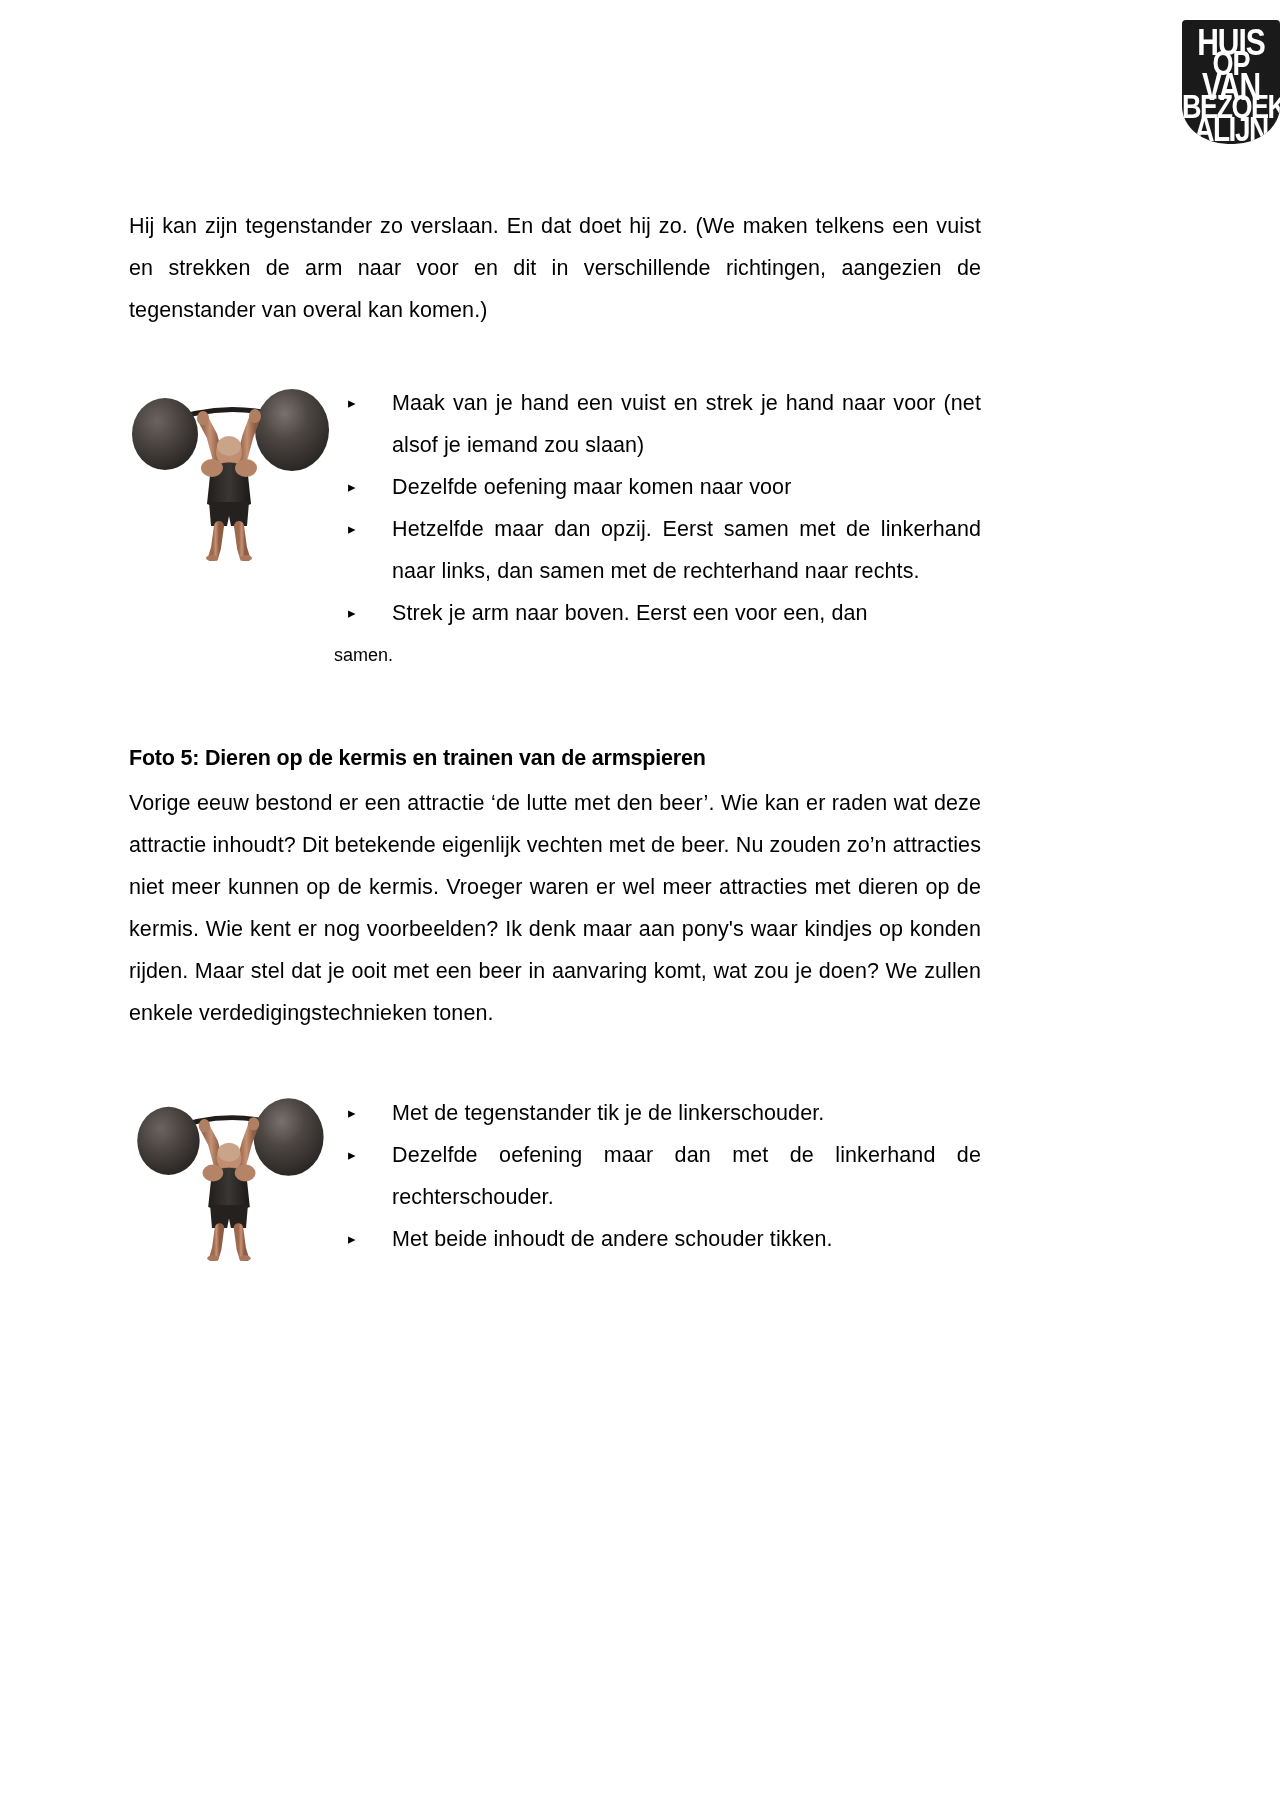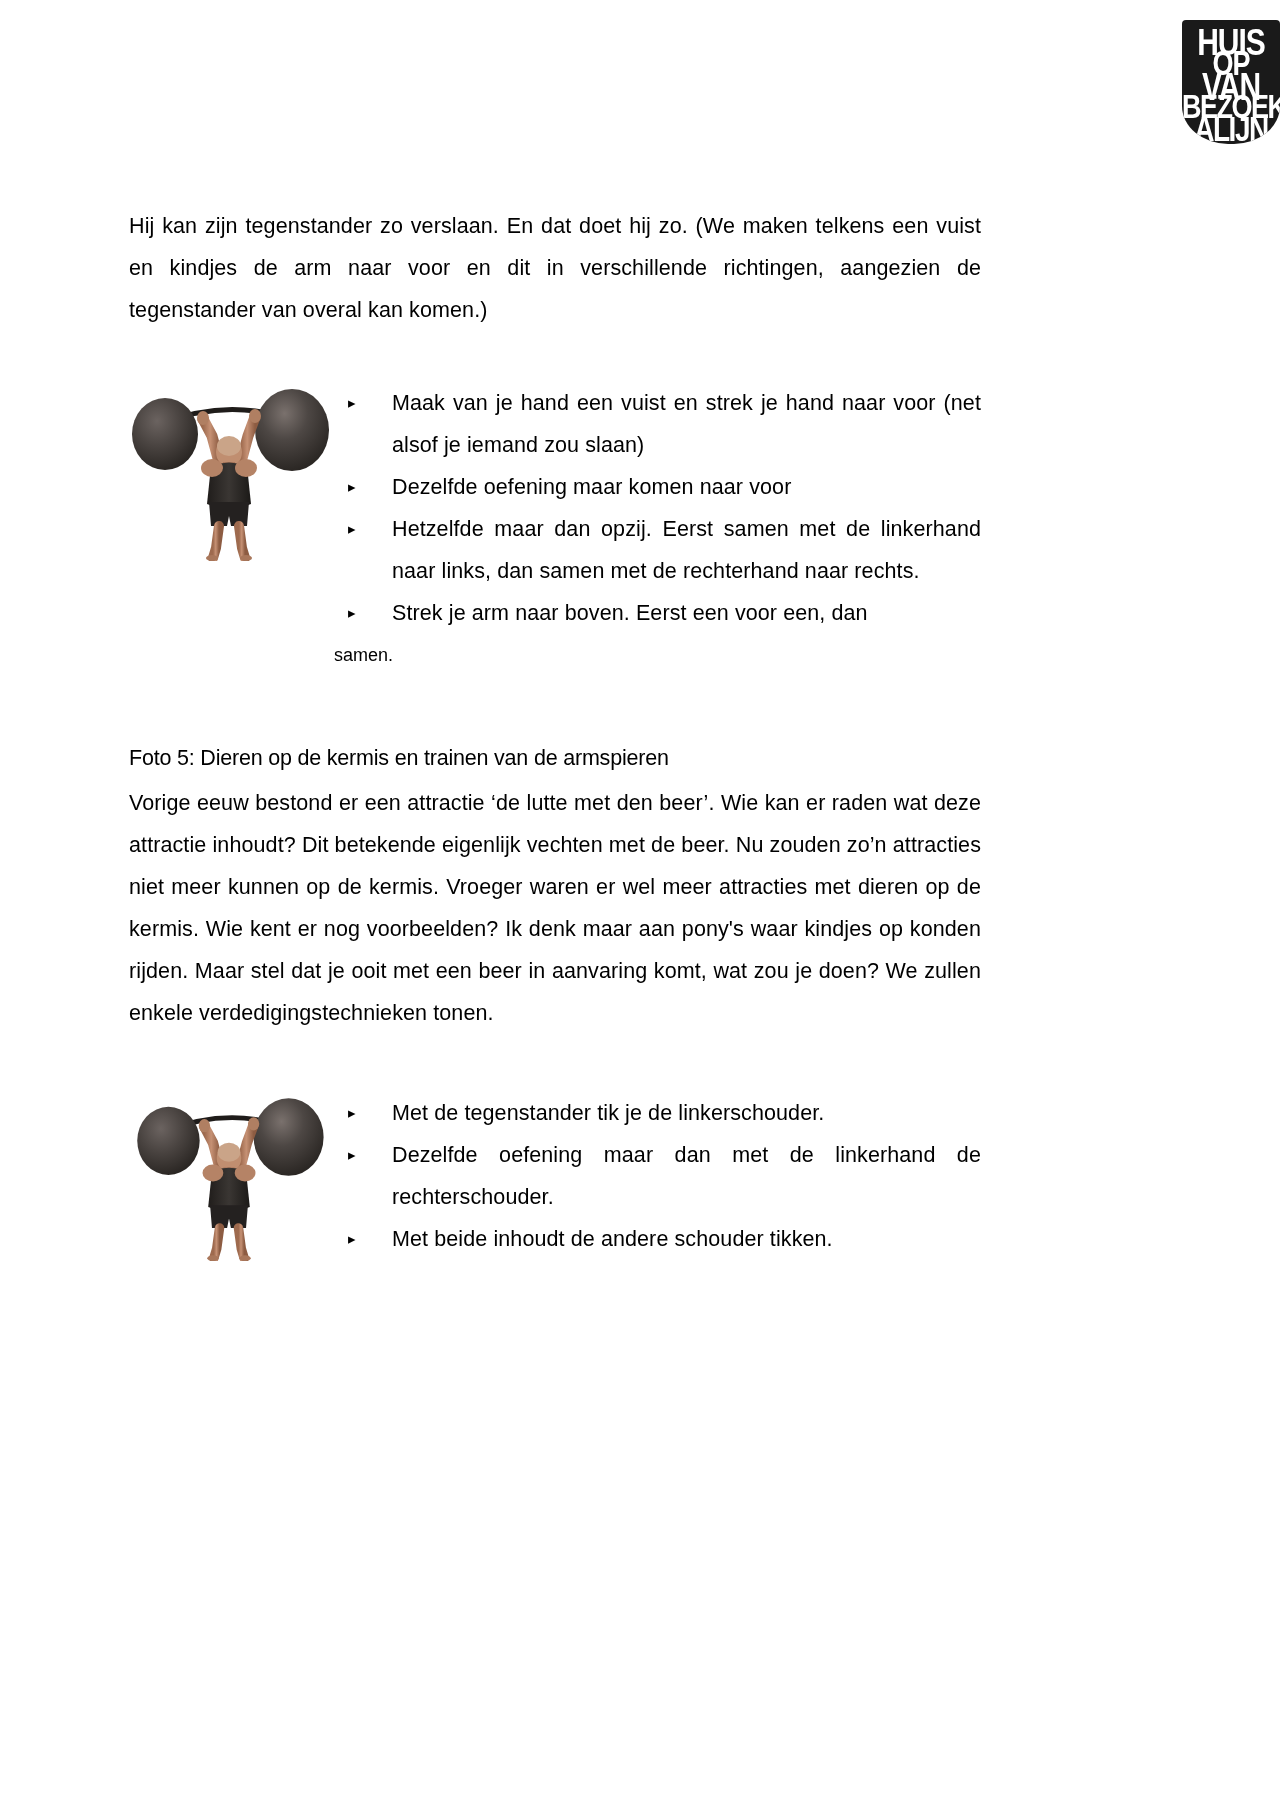--- a/index.html
+++ b/index.html
@@ -73,21 +73,21 @@
     text-align: justify;
     font-stretch: condensed;
     letter-spacing: 0.1px;
     font-family: "Liberation Sans", sans-serif;
   }
 
   h2.heading {
     margin: 0;
     font-size: 21.5px;
     line-height: 40px;
-    font-weight: 400;
+    font-weight: 700;
     font-family: "Liberation Sans", sans-serif;
     letter-spacing: -0.2px;
   }
 
   
   .fig-block {
     position: relative;
     display: flex;
     align-items: flex-start;
   }
@@ -148,21 +148,21 @@
       <div class="logo-word lw-op">OP</div>
       <div class="logo-word lw-van">VAN</div>
       <div class="logo-word lw-bez">BEZOEK</div>
       <div class="logo-word lw-alijn">ALIJN</div>
     </div>
   </div>
 
   <div class="content">
 
     <div style="height:205px"></div>
-    <p class="para">Hij kan zijn tegenstander zo verslaan. En dat doet hij zo. (We maken telkens een vuist en kindjes de arm naar voor en dit in verschillende richtingen, aangezien de tegenstander van overal kan komen.)</p>
+    <p class="para">Hij kan zijn tegenstander zo verslaan. En dat doet hij zo. (We maken telkens een vuist en strekken de arm naar voor en dit in verschillende richtingen, aangezien de tegenstander van overal kan komen.)</p>
 
     <div style="height:45px"></div>
     <div class="fig-block">
 
       <div class="fig-img">
         <svg class="strongman" width="200" height="185" viewBox="0 0 200 185">
           <defs>
             <radialGradient id="ball1" cx="38%" cy="32%" r="72%">
               <stop offset="0%" stop-color="#6b6360"></stop>
               <stop offset="48%" stop-color="#4a4441"></stop>

